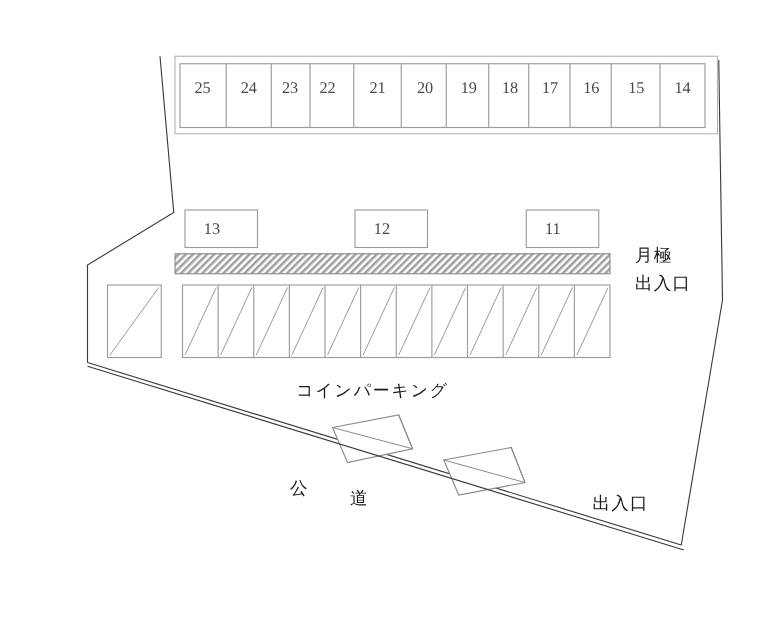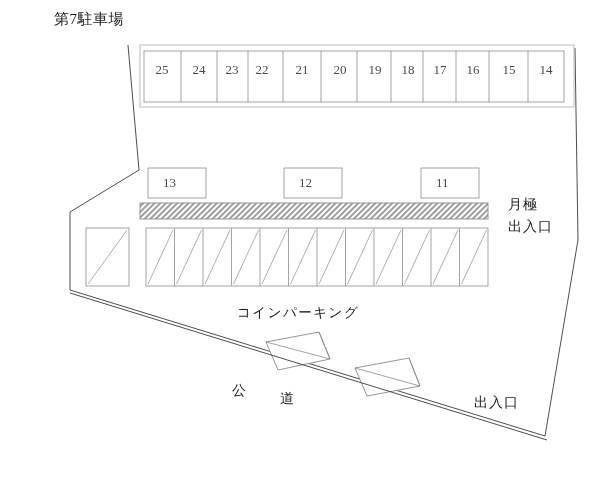--- a/index.html
+++ b/index.html
@@ -101,21 +101,20 @@
     stroke: #3a3a3a;
     stroke-width: 0.9;
     fill: none;
   }
 </style>
 </head>
 <body>
 
 <div id="diagram-root">
 
-  <div class="page-title">第7駐車場</div>
 
   <svg class="plan" viewBox="0 0 610 497">
 
     <defs>
       <pattern id="hatchPattern" width="4" height="4" patternUnits="userSpaceOnUse" patternTransform="rotate(45)">
         <rect width="4" height="4" fill="#ffffff"></rect>
         <rect width="2" height="4" fill="#9e9e9e"></rect>
       </pattern>
     </defs>
 

